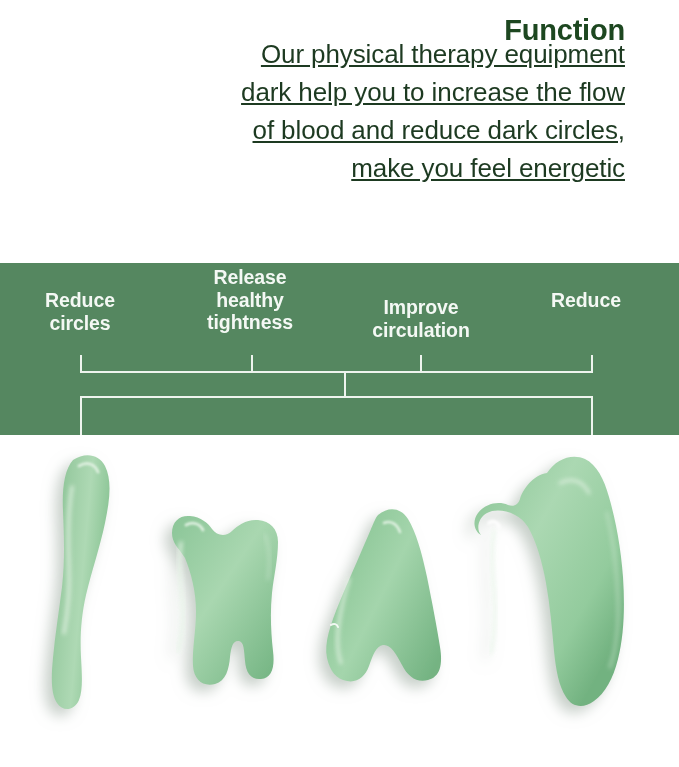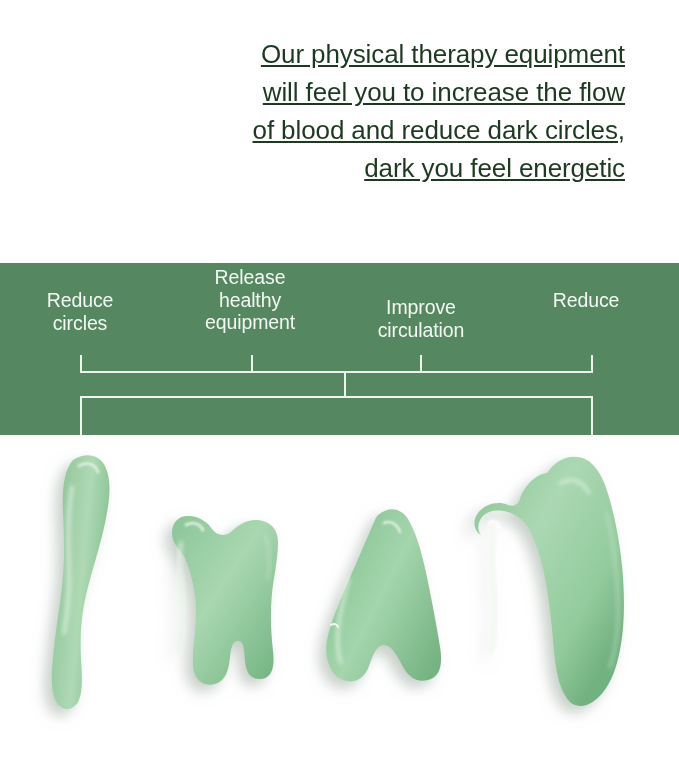--- a/index.html
+++ b/index.html
@@ -59,21 +59,21 @@
     top: 263px;
     width: 679px;
     height: 172px;
     background: #558760;
     overflow: hidden;
   }
   .benefit-label {
     position: absolute;
     color: #f4f8f4;
     font-size: 19.5px;
-    font-weight: 400;
+    font-weight: 700;
     line-height: 22.5px;
     text-align: center;
     letter-spacing: -0.1px;
     white-space: nowrap;
     transform: translateX(-50%);
   }
   .benefit-label .l { display: block; }
 
   #benefit-0 { left: 80px;  top: 289px; }
   #benefit-1 { left: 250px; top: 266px; }
@@ -105,41 +105,42 @@
     height: 332px;
     background: #ffffff;
   }
   #product-photo svg { display: block; }
 </style>
 </head>
 <body>
 
 <section id="intro-section">
 
+  <h1 id="function-heading">Function</h1>
 
   <div id="function-body">
     <span class="line">Our physical therapy equipment</span>
-    <span class="line">will feel you to increase the flow</span>
+    <span class="line">dark help you to increase the flow</span>
     <span class="line">of blood and reduce dark circles,</span>
-    <span class="line">dark you feel energetic</span>
+    <span class="line">make you feel energetic</span>
   </div>
 
 </section>
 
 <section id="benefits-banner"></section>
 
 <div class="benefit-label" id="benefit-0">
   <span class="l">Reduce</span>
   <span class="l">circles</span>
 </div>
 
 <div class="benefit-label" id="benefit-1">
   <span class="l">Release</span>
   <span class="l">healthy</span>
-  <span class="l">equipment</span>
+  <span class="l">tightness</span>
 </div>
 
 <div class="benefit-label" id="benefit-2">
   <span class="l">Improve</span>
   <span class="l">circulation</span>
 </div>
 
 <div class="benefit-label" id="benefit-3">
   <span class="l">Reduce</span>
 </div>

